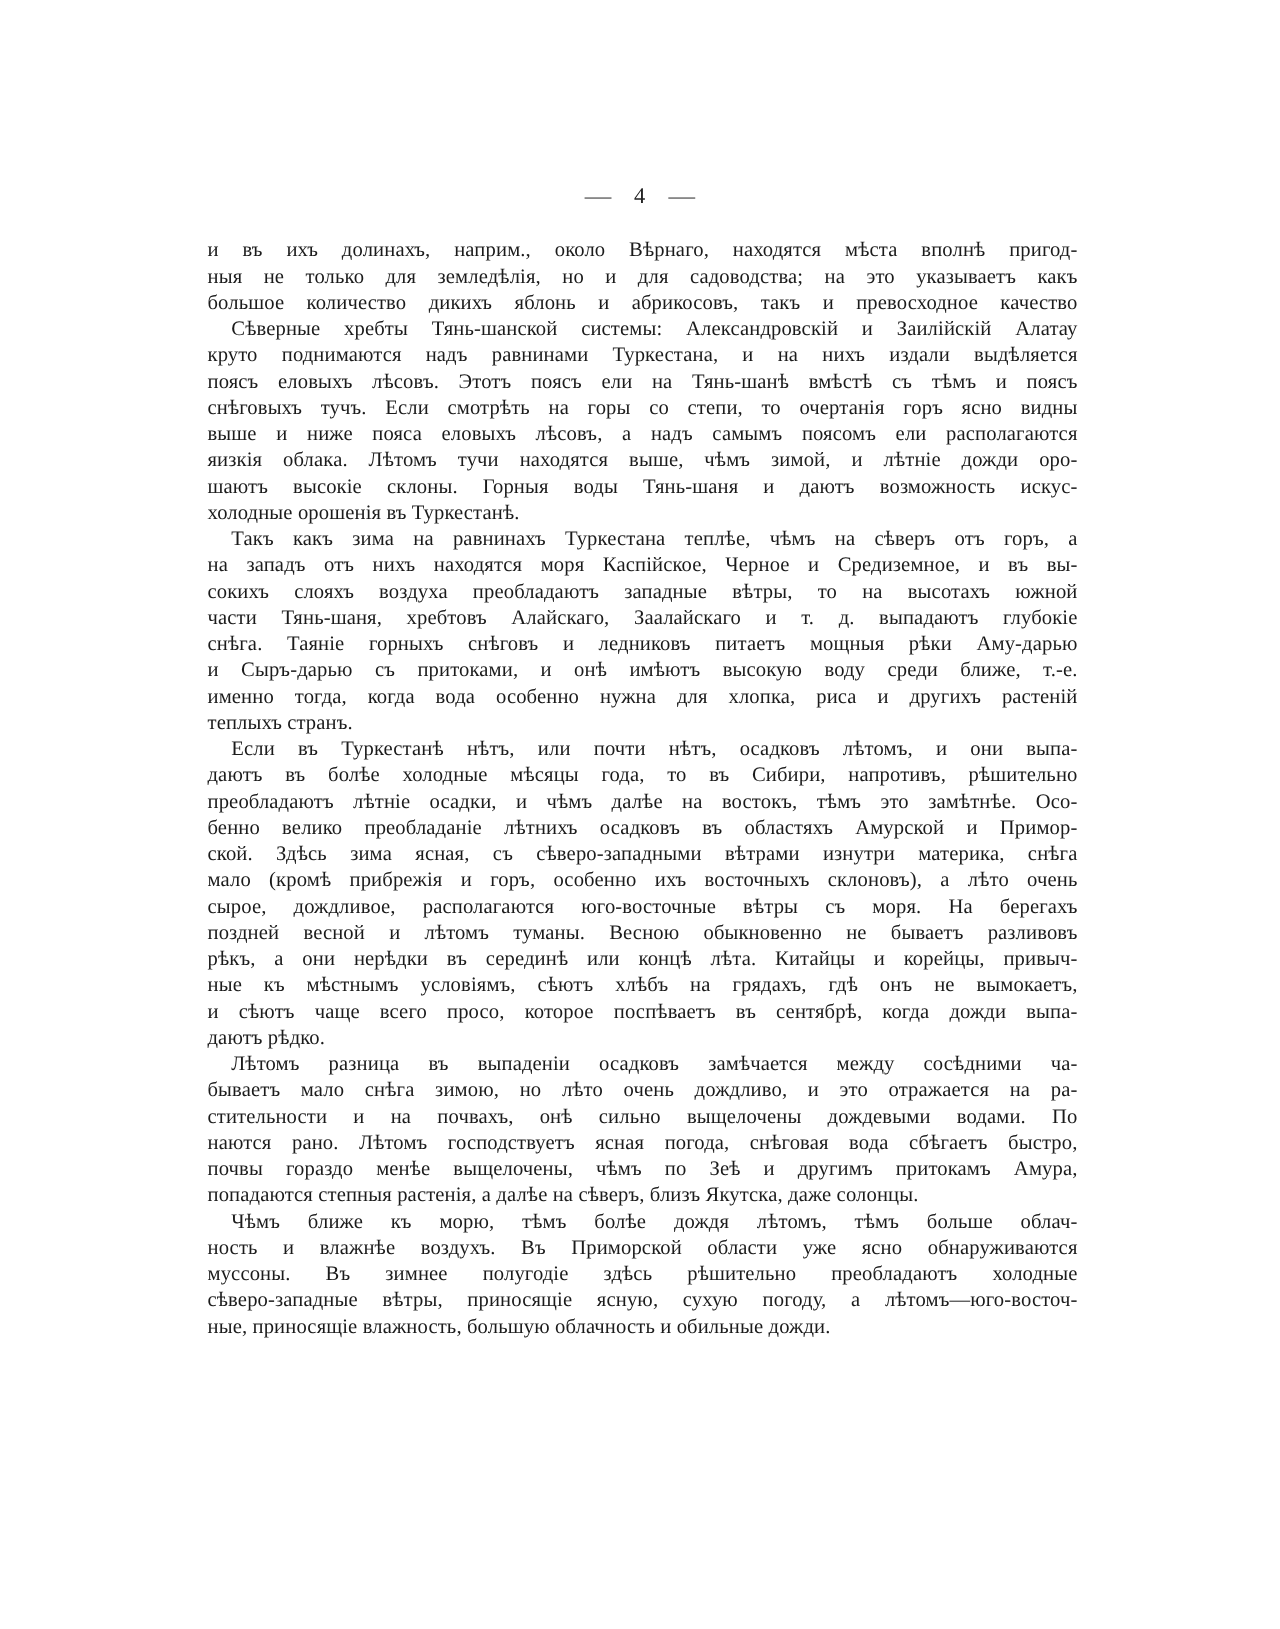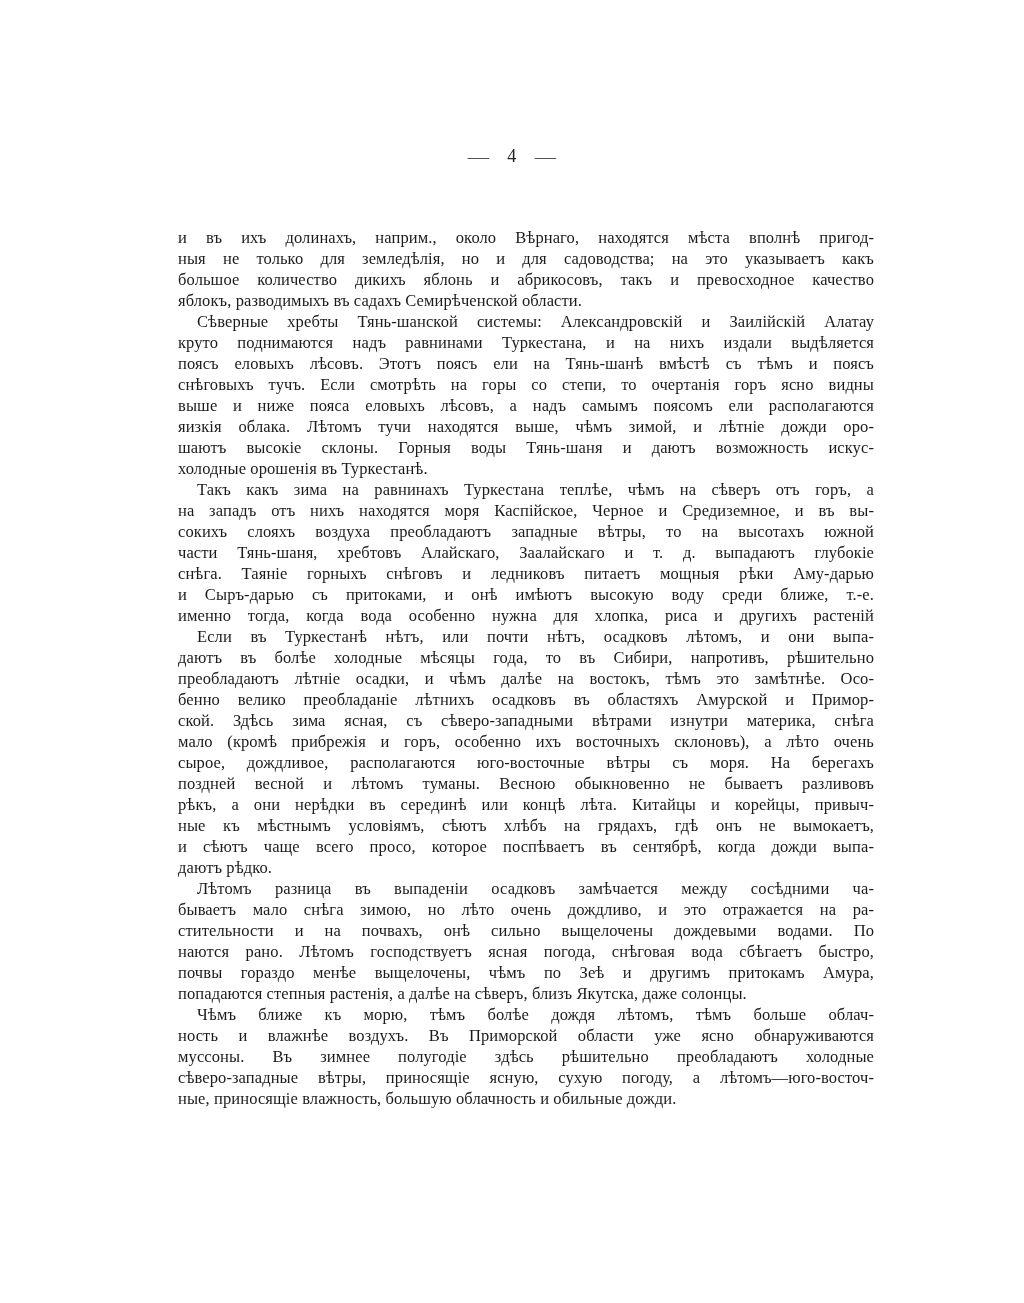--- a/index.html
+++ b/index.html
@@ -32,26 +32,25 @@
     color: #333333;
   }
   .page-header .pagenum {
     display: inline-block;
     margin: 0 20px;
     font-size: 18px;
   }
   .text-block {
     position: absolute;
     top: 189px;
-    left: 178px;
+    left: 166px;
     width: 696px;
     font-size: 16.5px;
     line-height: 21px;
     letter-spacing: 0.1px;
-    margin-top: 38px;
   }
   .paragraph {
     margin: 0;
     padding: 0;
   }
   .line {
     text-align: justify;
     text-align-last: justify;
     text-justify: inter-word;
     white-space: normal;
@@ -70,40 +69,40 @@
 
 <div class="page">
   <header class="page-header">
     <span class="dash">—</span><span class="pagenum">4</span><span class="dash">—</span>
   </header>
   <main class="text-block" id="text-block">
       <div class="paragraph">
         <div class="line">и въ ихъ долинахъ, наприм., около Вѣрнаго, находятся мѣста вполнѣ пригод-</div>
         <div class="line">ныя не только для земледѣлія, но и для садоводства; на это указываетъ какъ</div>
         <div class="line">большое количество дикихъ яблонь и абрикосовъ, такъ и превосходное качество</div>
-        <div class="line last">яблокъ, разводимыхъ въ садахъ Семирѣченской области.</div>
       </div>
       <div class="paragraph">
         <div class="line indent">Сѣверные хребты Тянь-шанской системы: Александровскій и Заилійскій Алатау</div>
         <div class="line">круто поднимаются надъ равнинами Туркестана, и на нихъ издали выдѣляется</div>
         <div class="line">поясъ еловыхъ лѣсовъ. Этотъ поясъ ели на Тянь-шанѣ вмѣстѣ съ тѣмъ и поясъ</div>
         <div class="line">снѣговыхъ тучъ. Если смотрѣть на горы со степи, то очертанія горъ ясно видны</div>
         <div class="line">выше и ниже пояса еловыхъ лѣсовъ, а надъ самымъ поясомъ ели располагаются</div>
         <div class="line">яизкія облака. Лѣтомъ тучи находятся выше, чѣмъ зимой, и лѣтніе дожди оро-</div>
         <div class="line">шаютъ высокіе склоны. Горныя воды Тянь-шаня и даютъ возможность искус-</div>
         <div class="line last">холодные орошенія въ Туркестанѣ.</div>
       </div>
       <div class="paragraph">
         <div class="line indent">Такъ какъ зима на равнинахъ Туркестана теплѣе, чѣмъ на сѣверъ отъ горъ, а</div>
         <div class="line">на западъ отъ нихъ находятся моря Каспійское, Черное и Средиземное, и въ вы-</div>
         <div class="line">сокихъ слояхъ воздуха преобладаютъ западные вѣтры, то на высотахъ южной</div>
         <div class="line">части Тянь-шаня, хребтовъ Алайскаго, Заалайскаго и т. д. выпадаютъ глубокіе</div>
         <div class="line">снѣга. Таяніе горныхъ снѣговъ и ледниковъ питаетъ мощныя рѣки Аму-дарью</div>
         <div class="line">и Сыръ-дарью съ притоками, и онѣ имѣютъ высокую воду среди ближе, т.-е.</div>
         <div class="line">именно тогда, когда вода особенно нужна для хлопка, риса и другихъ растеній</div>
+        <div class="line last">теплыхъ странъ.</div>
       </div>
       <div class="paragraph">
         <div class="line indent">Если въ Туркестанѣ нѣтъ, или почти нѣтъ, осадковъ лѣтомъ, и они выпа-</div>
         <div class="line">даютъ въ болѣе холодные мѣсяцы года, то въ Сибири, напротивъ, рѣшительно</div>
         <div class="line">преобладаютъ лѣтніе осадки, и чѣмъ далѣе на востокъ, тѣмъ это замѣтнѣе. Осо-</div>
         <div class="line">бенно велико преобладаніе лѣтнихъ осадковъ въ областяхъ Амурской и Примор-</div>
         <div class="line">ской. Здѣсь зима ясная, съ сѣверо-западными вѣтрами изнутри материка, снѣга</div>
         <div class="line">мало (кромѣ прибрежія и горъ, особенно ихъ восточныхъ склоновъ), а лѣто очень</div>
         <div class="line">сырое, дождливое, располагаются юго-восточные вѣтры съ моря. На берегахъ</div>
         <div class="line">поздней весной и лѣтомъ туманы. Весною обыкновенно не бываетъ разливовъ</div>

